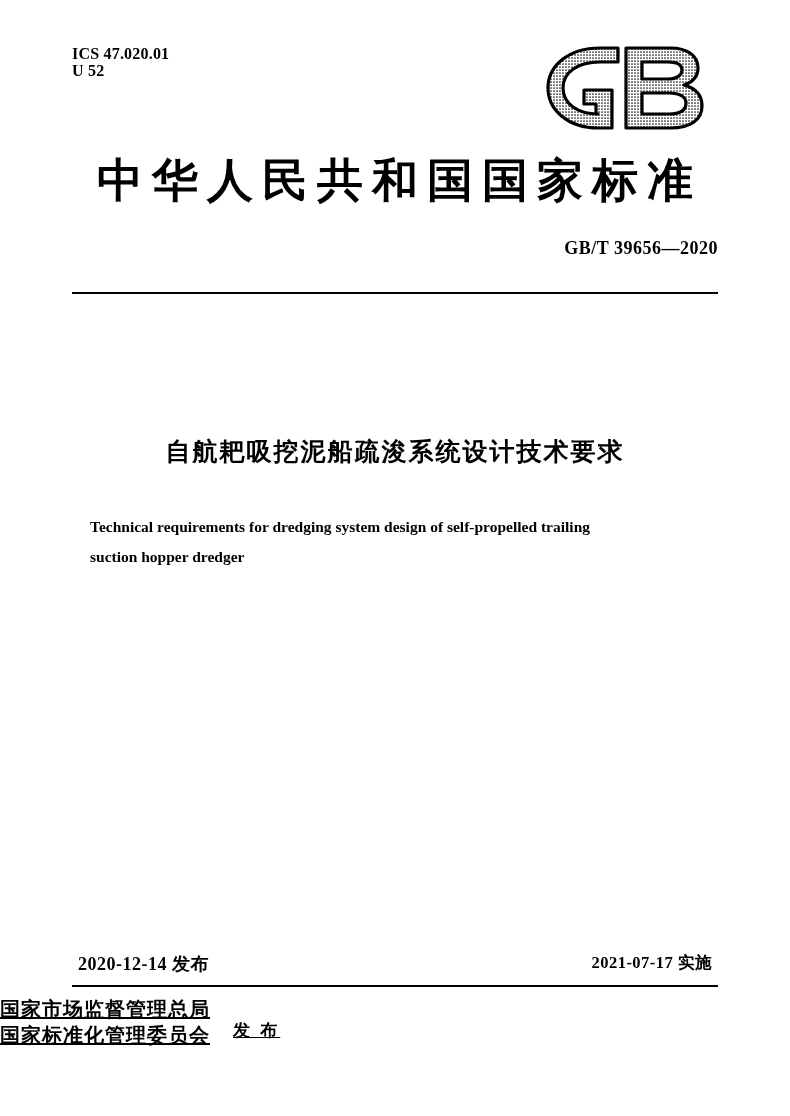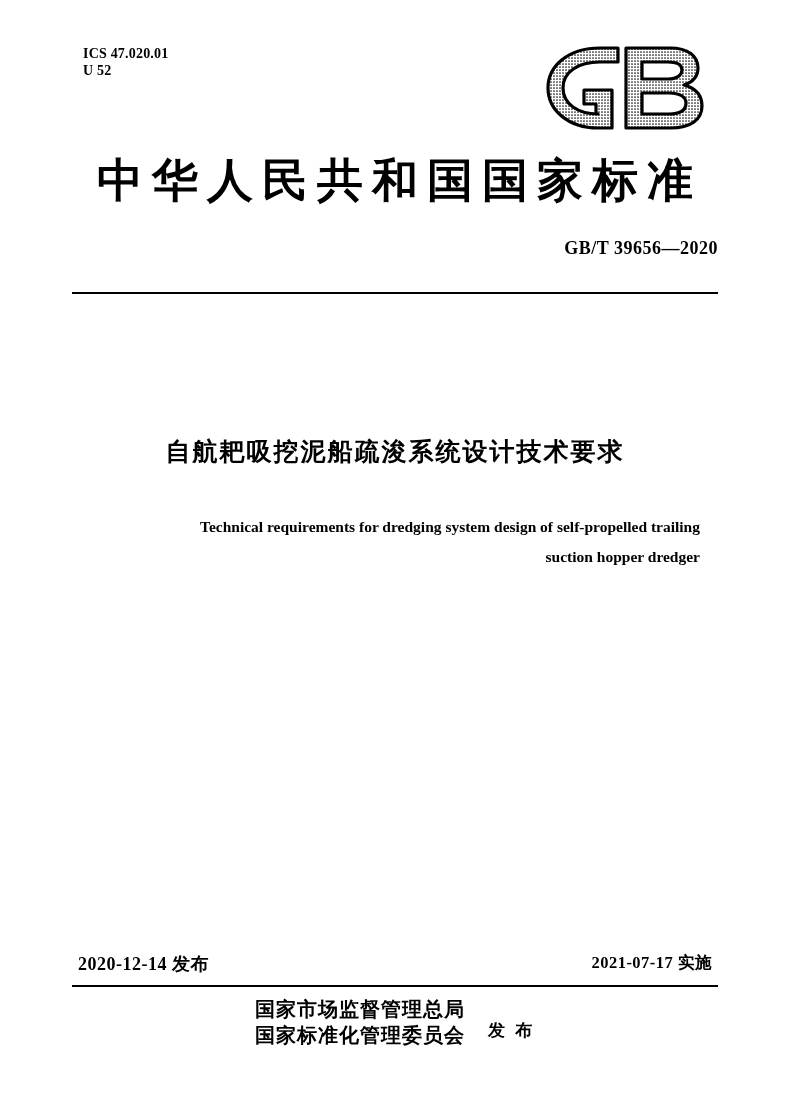--- a/index.html
+++ b/index.html
@@ -23,24 +23,23 @@
     background: #fff;
   }
 
   
   .ics-block {
     position: absolute;
     left: 72px;
     top: 45px;
     font-family: "Liberation Serif", serif;
     font-weight: bold;
-    font-size: 14px;
+    font-size: 16px;
     line-height: 17px;
     letter-spacing: 0.2px;
-    margin-left: 11px;
   }
   .ics-block div { white-space: pre; }
 
   
   .gb-logo {
     position: absolute;
     right: 72px;
     top: 42px;
     width: 180px;
     height: 92px;
@@ -94,21 +93,21 @@
     letter-spacing: 2px;
     white-space: nowrap;
   }
 
   
   .doc-title-en {
     position: absolute;
     left: 90px;
     right: 90px;
     top: 512px;
-    text-align: right;
+    text-align: left;
     font-family: "Liberation Serif", serif;
     font-weight: bold;
     font-size: 15.5px;
     line-height: 30px;
   }
 
   
   .date-release {
     position: absolute;
     left: 78px;
@@ -135,22 +134,22 @@
     height: 2px;
     background: #000;
   }
 
   
   .issuer {
     position: absolute;
     left: 0; right: 0;
     top: 996px;
     display: flex;
-    justify-content: center;
     align-items: center;
+    text-decoration: underline;
   }
   .issuer-names {
     font-family: "Liberation Serif", serif;
     font-weight: bold;
     font-size: 20px;
     line-height: 26px;
     letter-spacing: 1px;
     text-align: center;
   }
   .issuer-verb {

